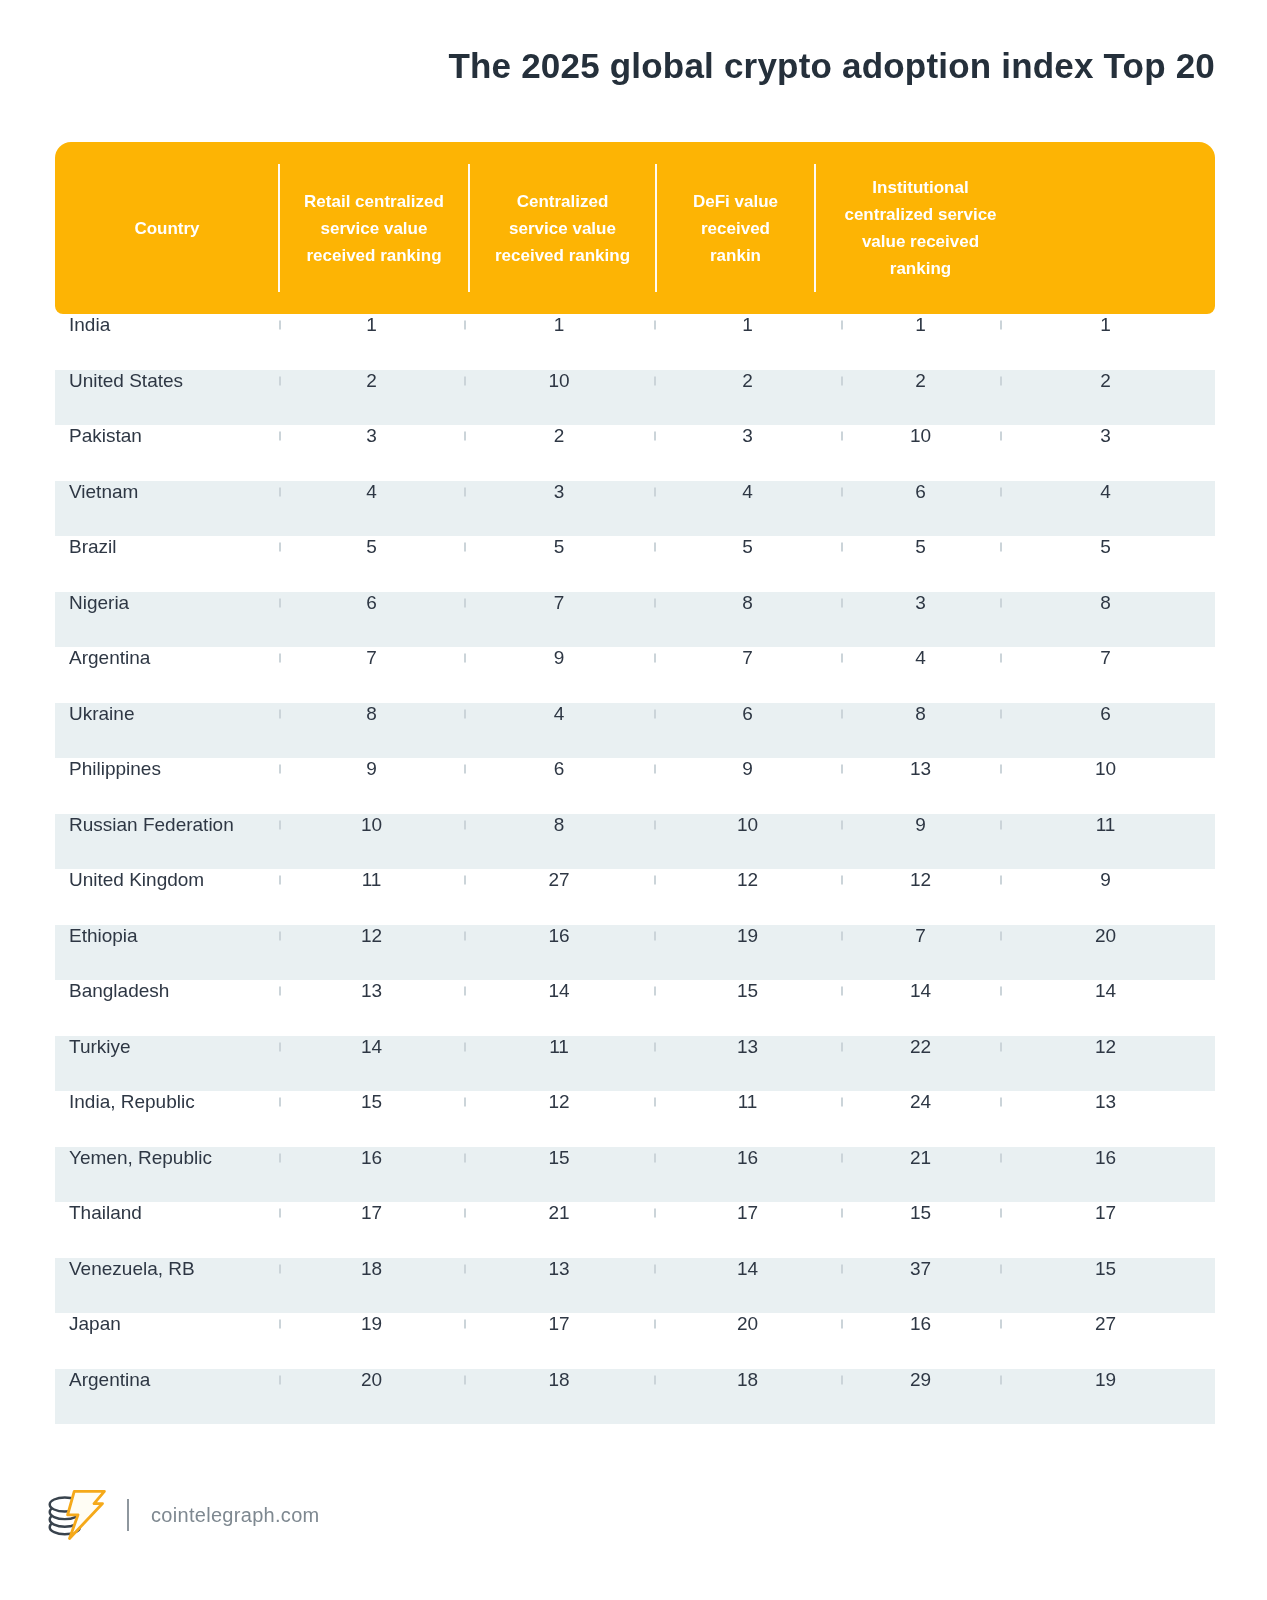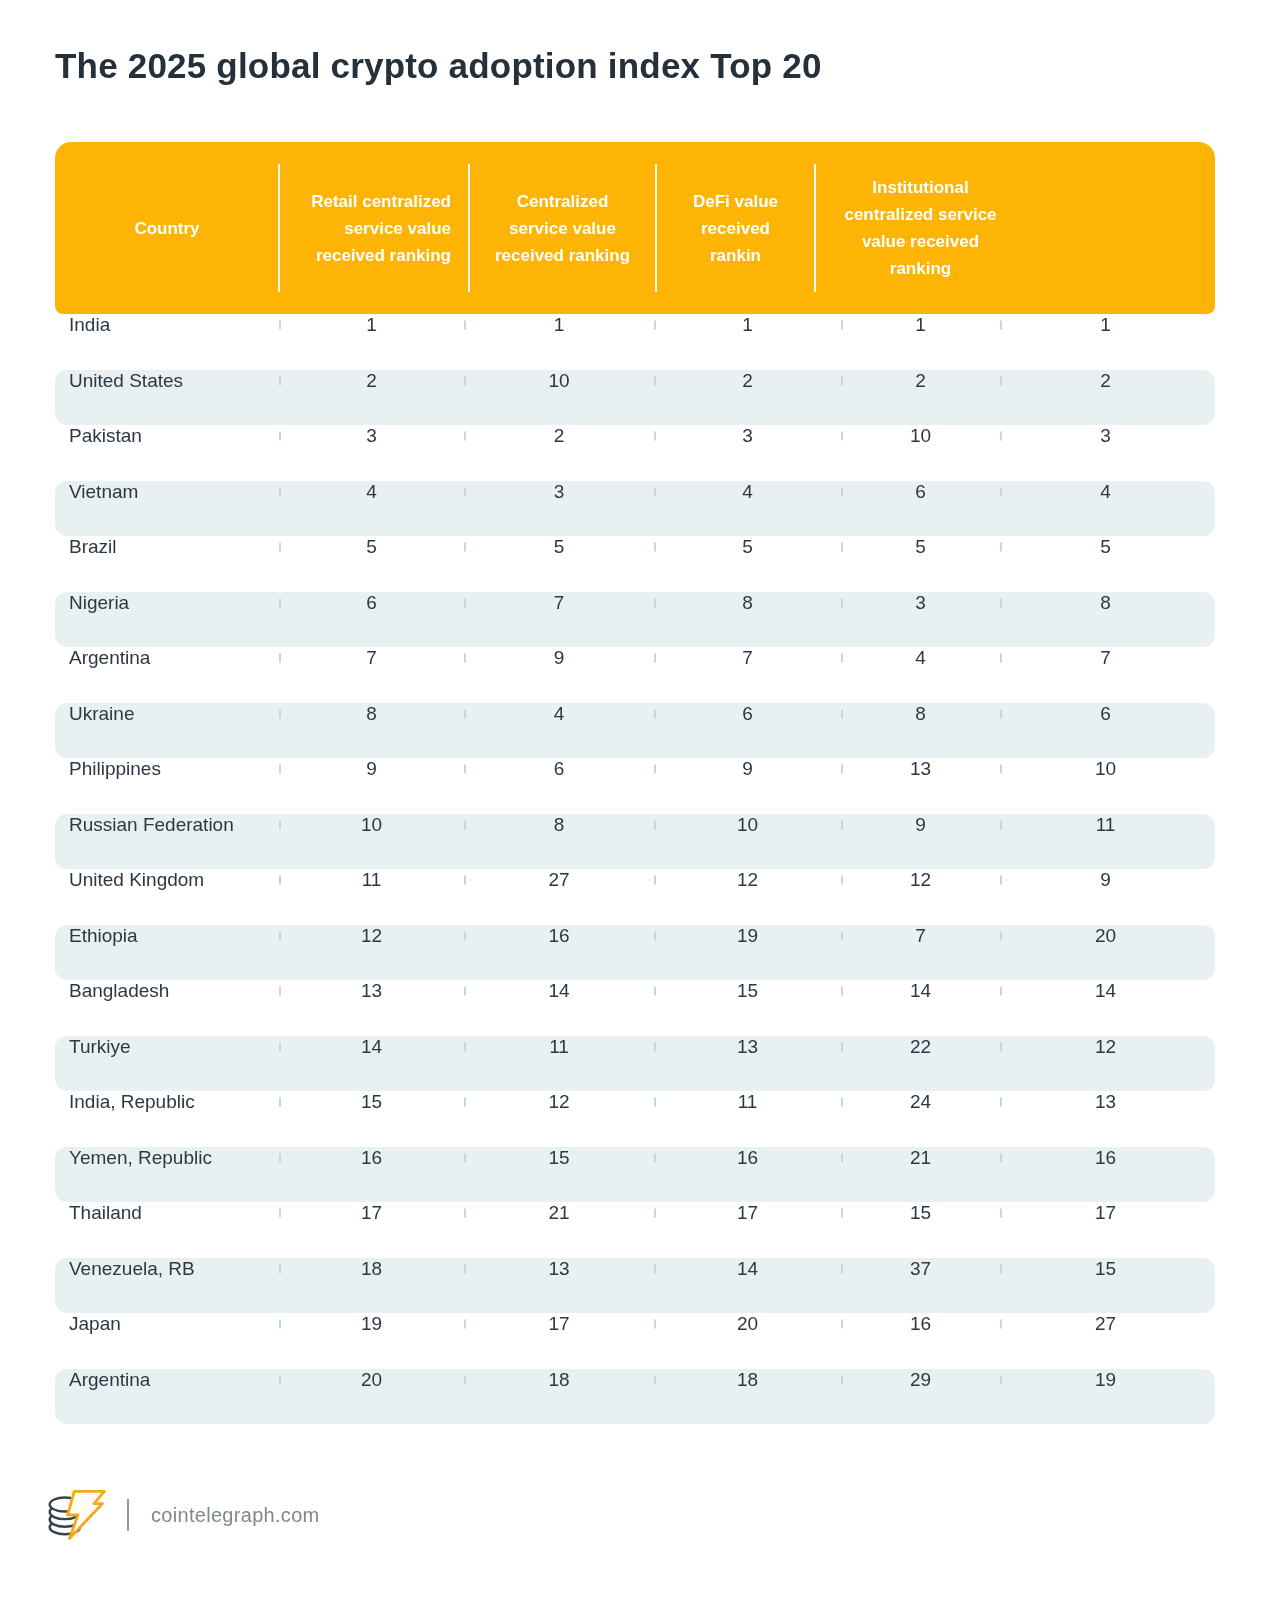--- a/index.html
+++ b/index.html
@@ -11,20 +11,21 @@
     overflow:hidden;
   }
   .page { padding:0 52px 0 55px; }
 
   .title {
     margin-top:46px;
     font-size:35px;
     font-weight:700;
     color:#25303B;
     letter-spacing:0.2px;
+    text-align:right;
   }
 
   .table { margin-top:56px; width:1160px; }
 
   
   .thead {
     display:flex;
     background:#FDB404;
     border-radius:16px 16px 8px 8px;
     height:172px;
@@ -37,33 +38,33 @@
     position:relative;
     padding:0 18px;
   }
   .hcell + .hcell::before {
     content:""; position:absolute; left:-1px; top:22px; bottom:22px;
     width:2px; background:rgba(255,255,255,0.95);
   }
 
   
   .row { display:flex; height:55.5px; align-items:flex-start; }
-  .row.alt { background:#E9F0F2;border-radius:12px; }
+  .row.alt { background:#E9F0F2; }
   .cell { position:relative; font-size:19px; color:#2E3744; }
   .cell.country { padding-left:14px; }
   .cell.num { text-align:center; }
   .cell.num::before {
     content:""; position:absolute; left:0; top:50%;
     transform:translateY(-50%);
     width:2px; height:9px; background:#CBD4D9;
   }
 
   .col-0 { width:224px; }
   .col-1 { width:185px; }
-  .col-2 { width:190px;text-align:right; }
+  .col-2 { width:190px; }
   .col-3 { width:187px; }
   .col-4 { width:159px; }
   .col-5 { width:211px; }
 
   
   .footer { margin-top:58px; margin-left:-10px; display:flex; align-items:center; }
   .footer-divider { width:2px; height:32px; background:#8E979E; margin:0 22px 0 16px; }
   .footer-site { color:#7E8890; font-size:20px; letter-spacing:0.3px; }
 </style>
 </head>

